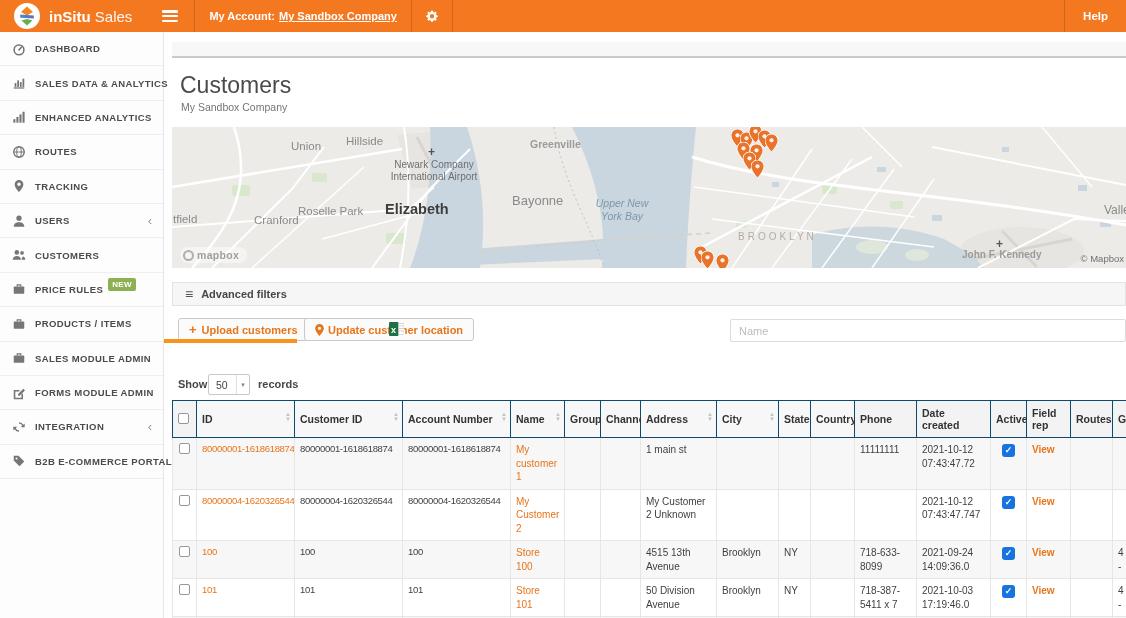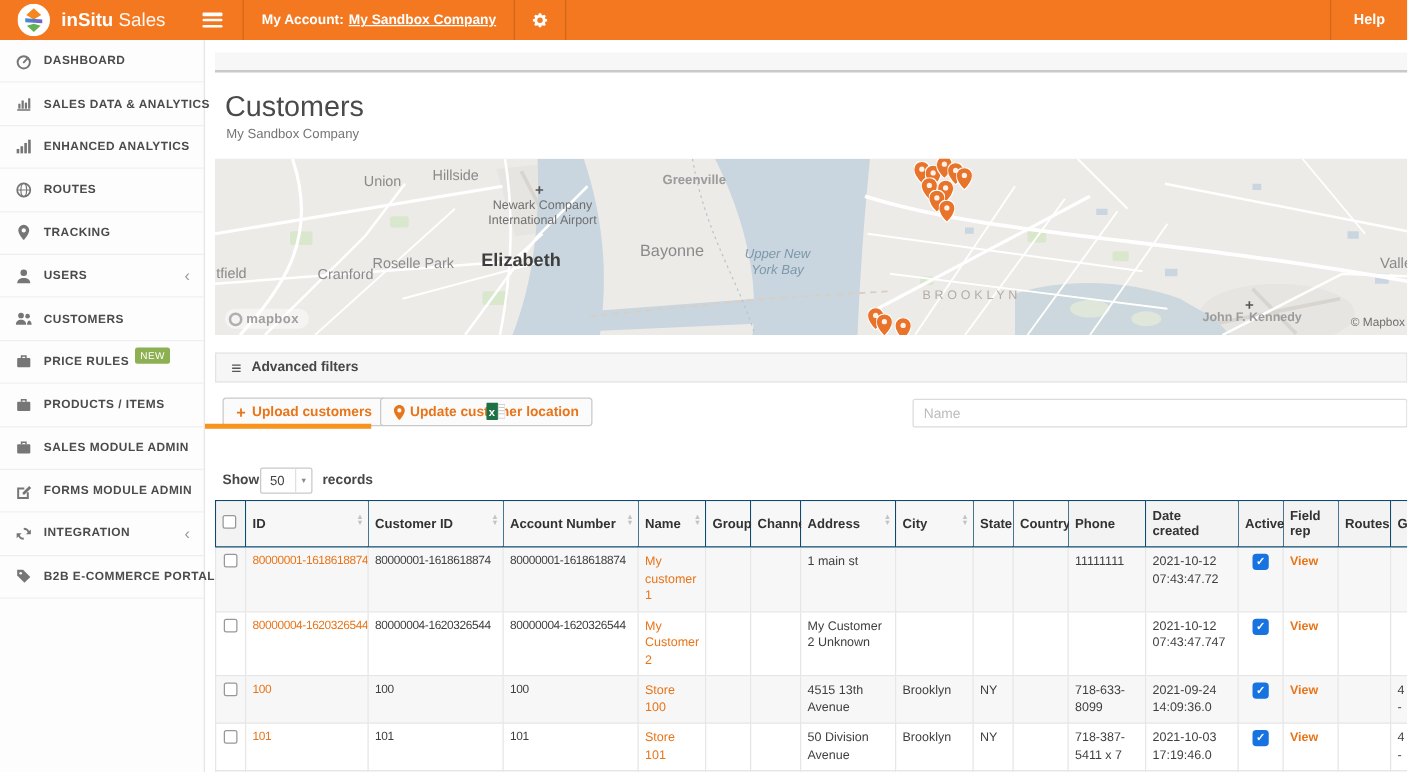--- a/index.html
+++ b/index.html
@@ -24,21 +24,21 @@
     border-left:1px solid rgba(0,0,0,.14); font-size:11.5px; font-weight:700; cursor:pointer; }
 
   
   .sidebar { position:absolute; left:0; top:32px; width:164px; height:586px; background:#fdfdfd;
     border-right:1px solid #e6e6e6; z-index:10; }
   .side-item { position:relative; display:flex; align-items:center; height:34.4px; padding:0 12px;
     border-bottom:1px solid #efefef; cursor:pointer; }
   .side-item .ic { width:14px; height:14px; flex:none; margin-right:9px; display:flex; align-items:center; }
   .side-item .lbl { font-size:9.5px; font-weight:700; letter-spacing:.4px; color:#4b4b4b; white-space:nowrap; }
   .side-item .chev { position:absolute; right:11px; color:#9a9a9a; font-size:13px; }
-  .badge-new { background:#8cb052; color:#fff; font-size:8px; font-weight:400; padding:2px 4px;
+  .badge-new { background:#8cb052; color:#fff; font-size:8px; font-weight:700; padding:2px 4px;
     border-radius:2px; margin-left:5px; position:relative; top:-5px; letter-spacing:.3px; }
 
   
   .strip { position:absolute; left:172px; top:42px; width:954px; height:16px; background:#f7f7f7;
     border-bottom:2px solid #c9c9c9; }
   .pg-title { position:absolute; left:180px; top:72px; font-size:23px; font-weight:400; color:#4a4a4a; }
   .pg-sub { position:absolute; left:181px; top:101px; font-size:10.5px; color:#757575; }
 
   
   .map { position:absolute; left:172px; top:127px; width:954px; height:141px; background:#edebe8;

